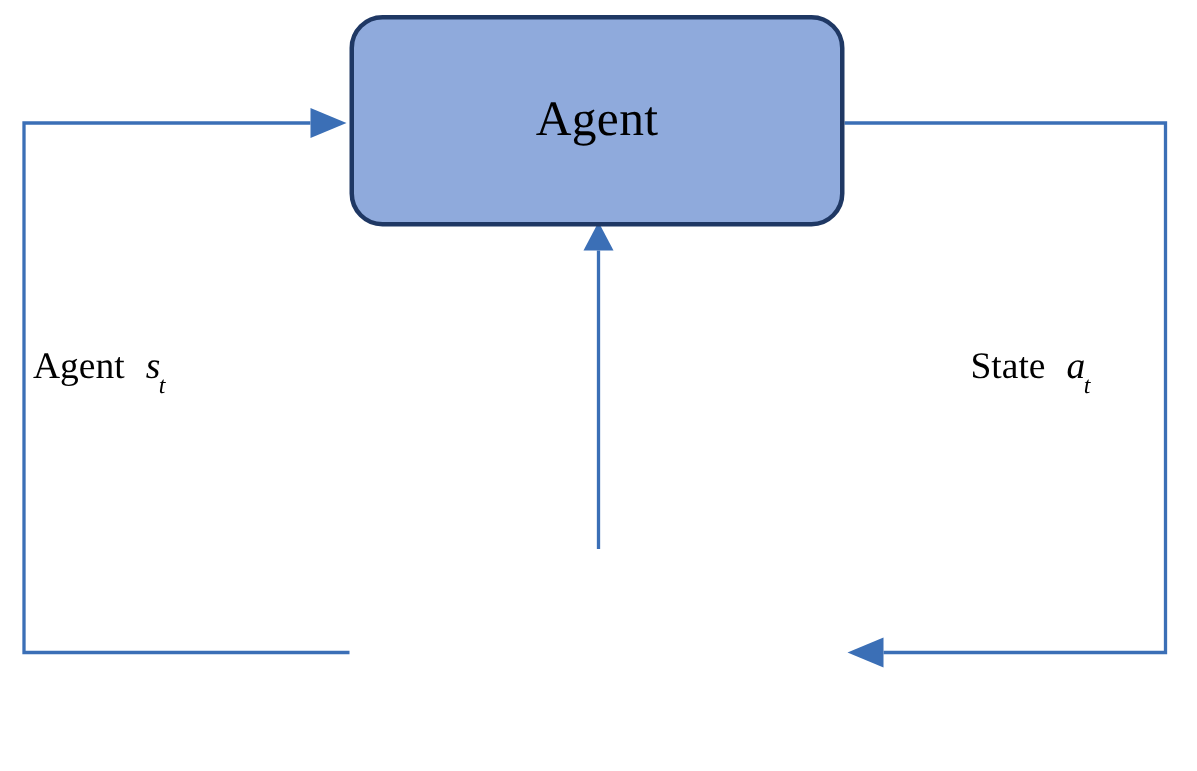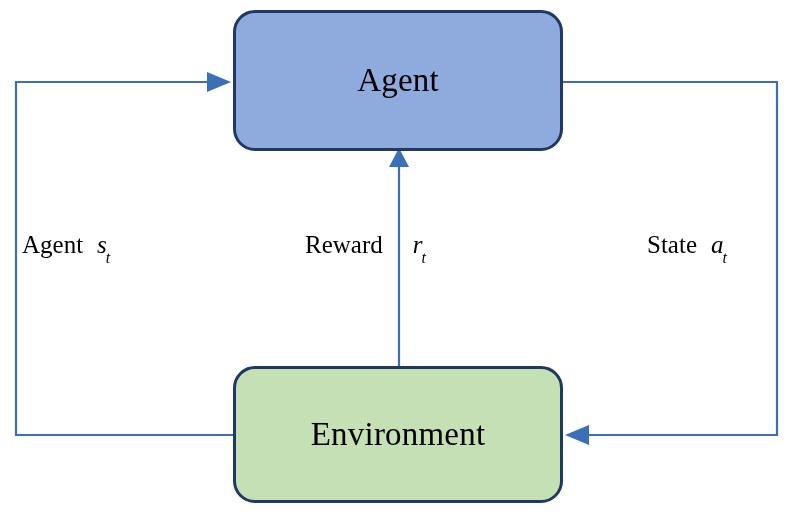--- a/index.html
+++ b/index.html
@@ -101,29 +101,23 @@
     <g>
       <path d="M 563 82 L 777 82 L 777 435 L 589 435" fill="none" stroke="#3B6FB6" stroke-width="2.2"></path>
       <polygon points="589,425 565,435 589,445" fill="#3B6FB6"></polygon>
     </g>
   </svg>
 
   <div class="node" id="agent-node">
     <span class="node-label">Agent</span>
   </div>
 
-  <div class="node" id="environment-node">
-    <span class="node-label">Environment</span>
-  </div>
 
   <div class="edge-label" id="label-state">
     <span>Agent</span><span class="gap"></span><span class="sym">s</span><span class="sub">t</span>
   </div>
 
-  <div class="edge-label" id="label-reward">
-    <span>Reward</span><span class="gap"></span><span class="sym">r</span><span class="sub">t</span>
-  </div>
 
   <div class="edge-label" id="label-action">
     <span>State</span><span class="gap"></span><span class="sym">a</span><span class="sub">t</span>
   </div>
 
 </div>
 
 </body></html>

